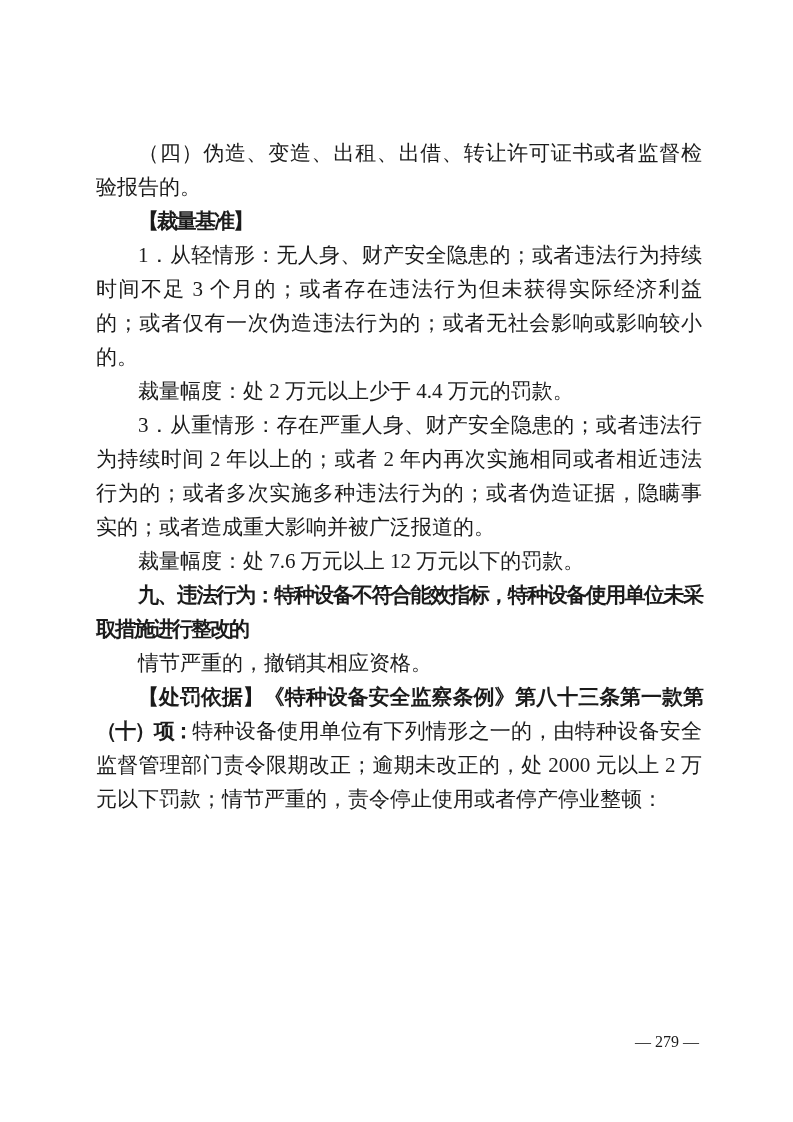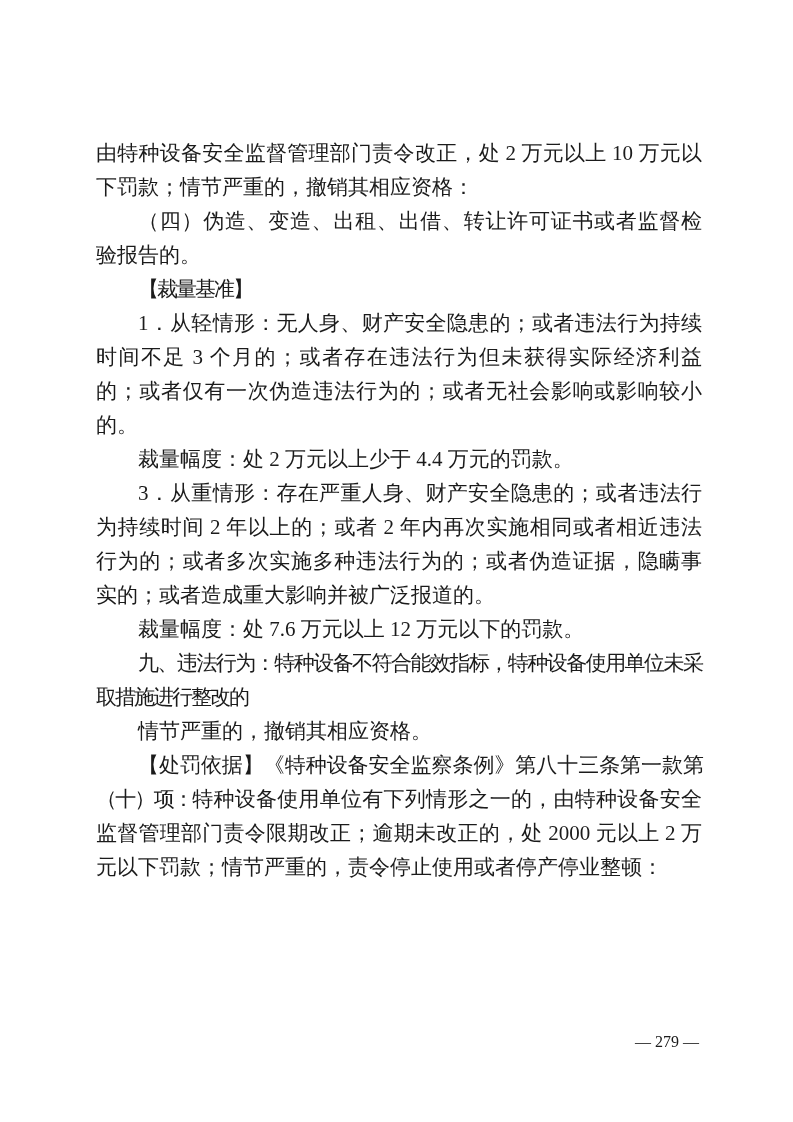--- a/index.html
+++ b/index.html
@@ -27,41 +27,40 @@
   }
   .doc p {
     margin: 0;
     padding: 0;
   }
   .indent {
     text-indent: 2em;
   }
   .hei {
     font-family: "Liberation Sans", sans-serif;
-    font-weight: 400;
+    font-weight: 700;
     letter-spacing: -2px;
   }
   .page-number {
     position: absolute;
     top: 1030px;
     right: 94px;
     font-size: 16px;
     line-height: 24px;
     color: #1b1b1b;
     white-space: nowrap;
   }
 </style>
 </head>
 <body>
 
 <div class="page">
 
   <main class="doc">
 
-    <p>由特种设备安全监督管理部门责令改正，处 2 万元以上 10 万元以下罚款；情节严重的，撤销其相应资格：</p>
 
     <p class="indent">（四）伪造、变造、出租、出借、转让许可证书或者监督检验报告的。</p>
 
     <p class="indent hei">【裁量基准】</p>
 
     <p class="indent">1．从轻情形：无人身、财产安全隐患的；或者违法行为持续时间不足 3 个月的；或者存在违法行为但未获得实际经济利益的；或者仅有一次伪造违法行为的；或者无社会影响或影响较小的。</p>
 
     <p class="indent">裁量幅度：处 2 万元以上少于 4.4 万元的罚款。</p>
 
 

